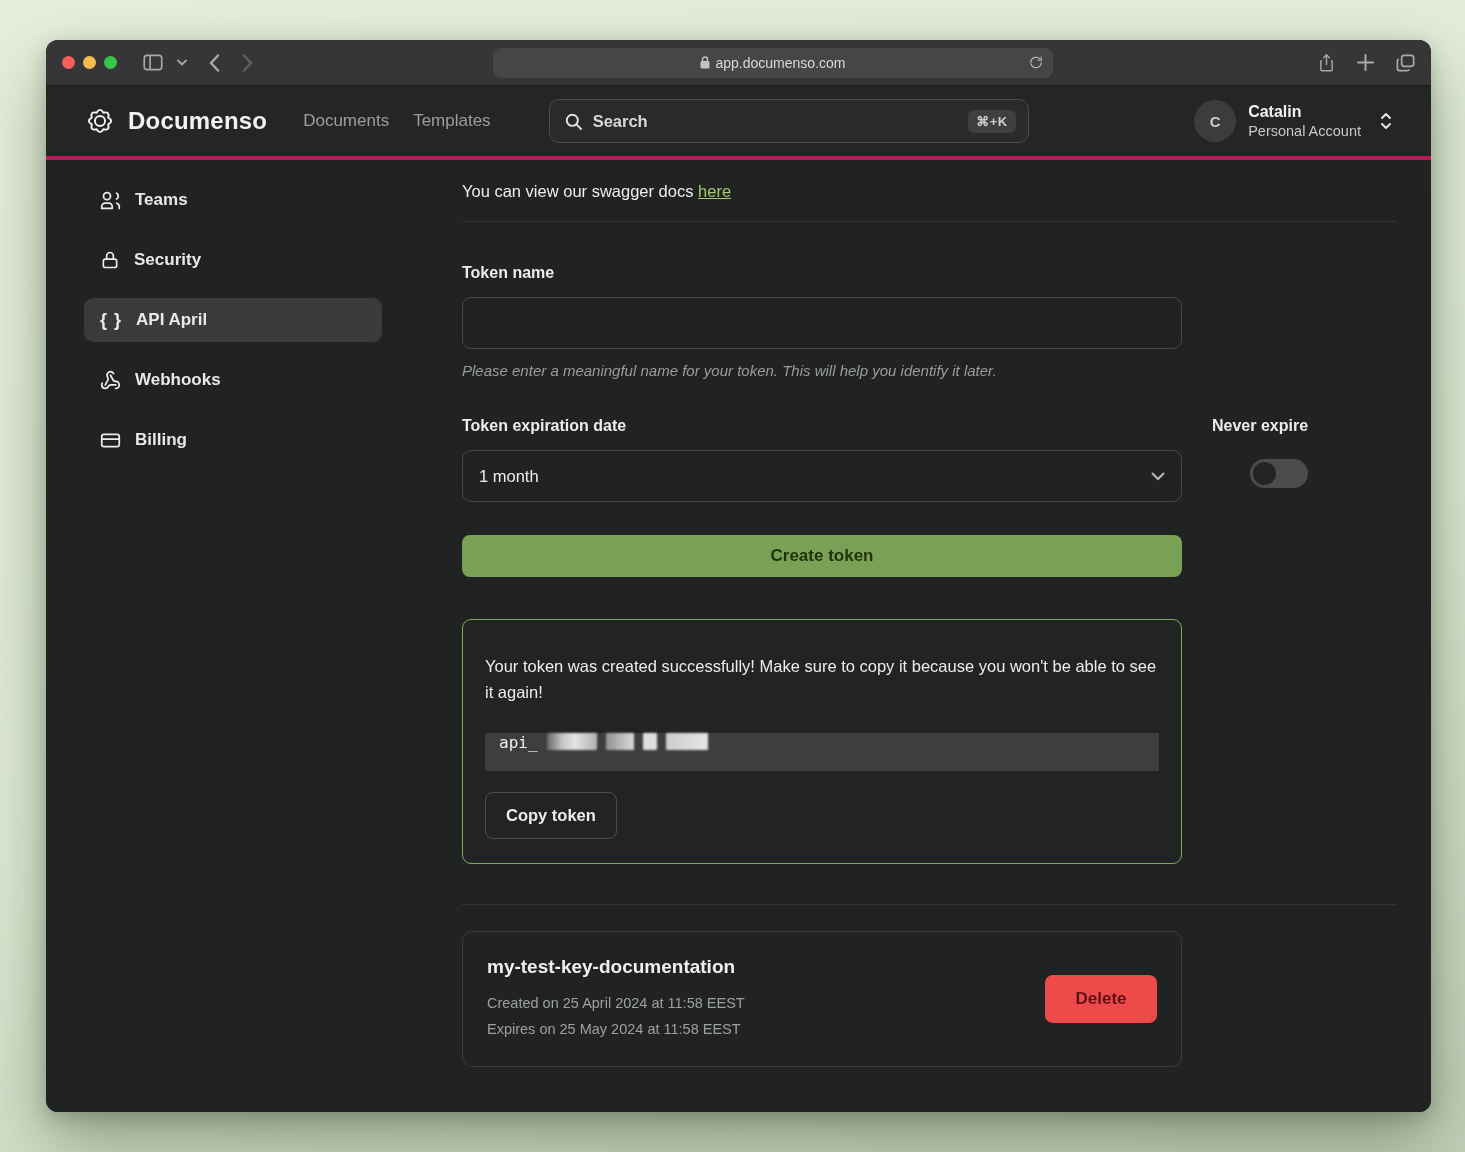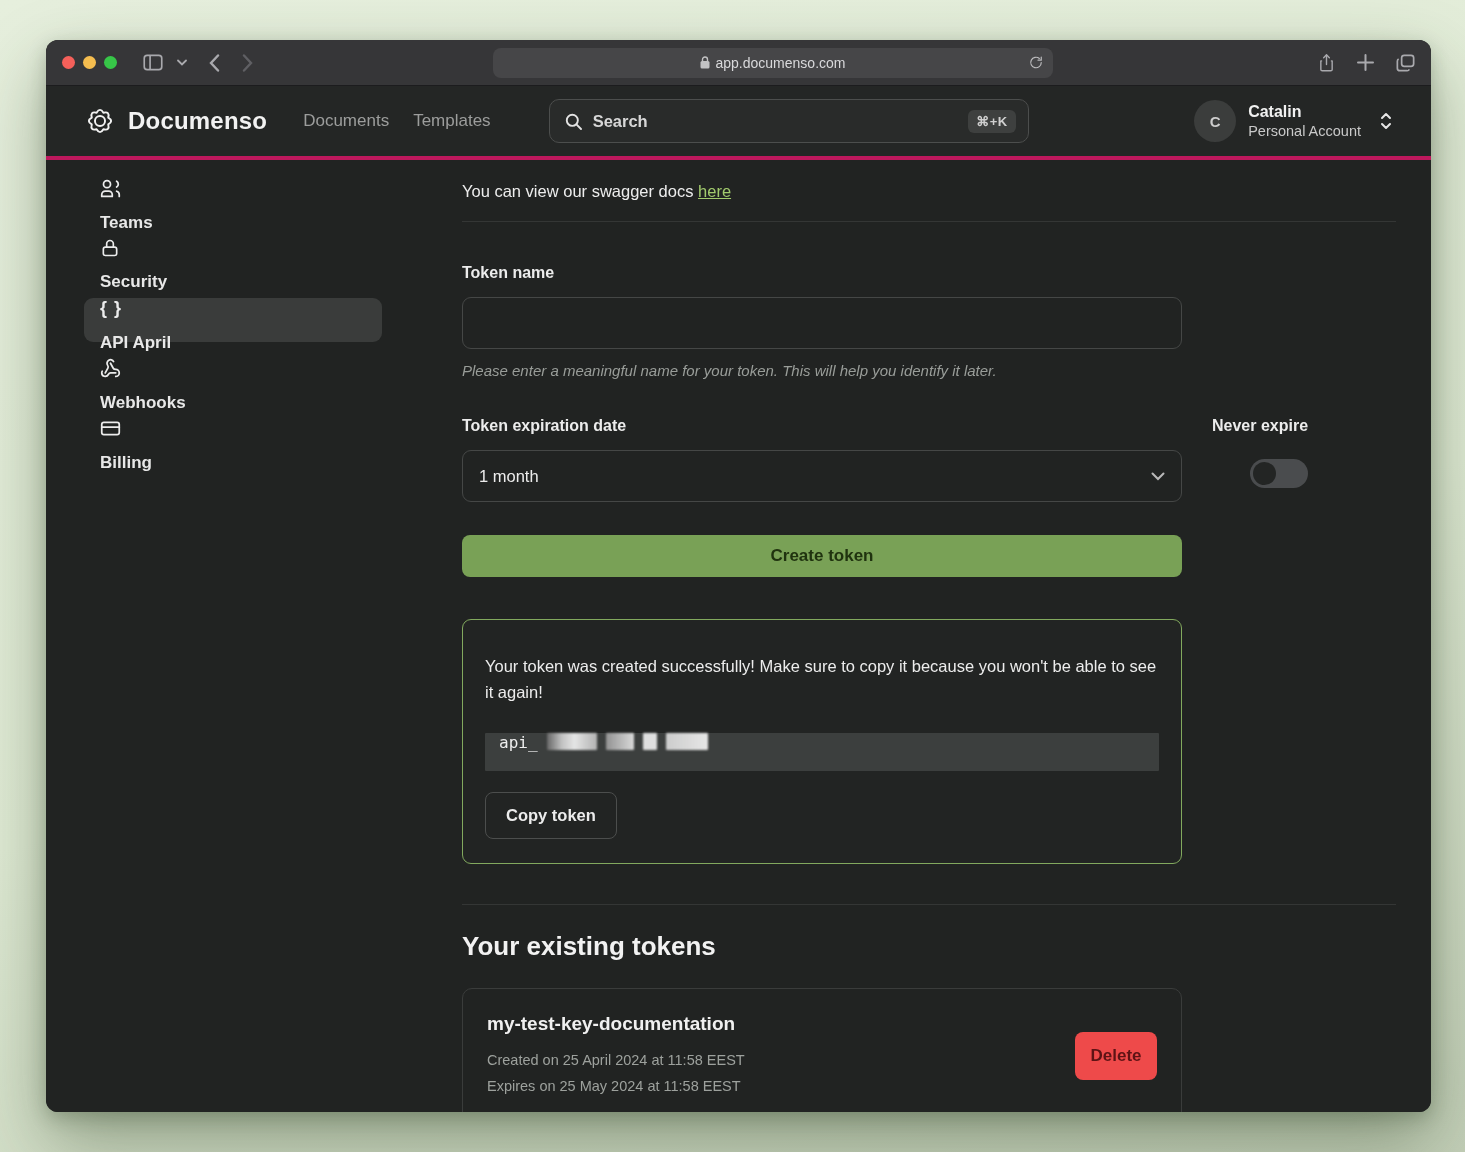--- a/index.html
+++ b/index.html
@@ -103,26 +103,25 @@
     font-size: 15px; font-weight: 600;
   }
   .acct-text { line-height: 1.25; }
   .acct-name { color: #f1f1f1; font-size: 16px; font-weight: 700; }
   .acct-type { color: #c9c9c9; font-size: 14.5px; }
   .acct-chevrons { color: #e6e6e6; margin-left: 6px; display: flex; }
   
   .app-body { flex: 1; display: flex; min-height: 0; background: #212322; }
   .sidebar { width: 376px; flex-shrink: 0; padding: 18px 40px 0 38px; }
   .side-item {
-    display: flex; gap: 14px;
+    display: flex; align-items: center; gap: 14px;
     height: 44px; border-radius: 9px;
     padding: 0 16px; margin-bottom: 16px;
     color: #e8e8e8; font-size: 17px; font-weight: 600;
     cursor: pointer;
-    flex-direction: column;
   }
   .side-item .sicon { display: flex; color: #eceuec; color: #ececec; }
   .side-item.active { background: #3a3c3b; }
   .braces-glyph { font-size: 18px; font-weight: 700; letter-spacing: 1px; font-family: "Liberation Sans", sans-serif; }
   .content { flex: 1; padding: 14px 35px 0 40px; min-width: 0; }
   .intro { font-size: 16.5px; color: #ededed; padding: 8px 0 0 0; }
   .intro a { color: #a2cb6d; font-weight: 500; }
   .divider { border: none; border-top: 1px solid #343635; margin: 20px 0 0 0; }
   .form-col { width: 720px; }
   .field-label { display: block; color: #ececec; font-size: 16px; font-weight: 600; margin-top: 42px; }
@@ -215,21 +214,21 @@
     border: 1px solid #3a3c3b;
     border-radius: 10px;
     padding: 24px 24px;
     display: flex;
     align-items: center;
     justify-content: space-between;
   }
   .tk-name { color: #f0f0f0; font-size: 19px; font-weight: 600; }
   .tk-meta { margin-top: 13px; color: #9da19d; font-size: 14.5px; line-height: 1.75; }
   .btn-delete {
-    width: 82px; height: 48px;
+    width: 112px; height: 48px;
     background: #ee4a4a;
     border: none; border-radius: 8px;
     color: #5e1315; font-size: 17px; font-weight: 600;
     cursor: pointer;
     flex-shrink: 0;
   }
 </style>
 </head>
 <body>
 
@@ -430,21 +429,20 @@
           <span class="redacted r1"></span>
           <span class="redacted r2"></span>
           <span class="redacted r3"></span>
           <span class="redacted r4"></span>
         </div>
         <button class="btn-copy">Copy token</button>
       </div>
 
       <hr class="divider" style="margin-top:40px">
 
-      <h2 class="existing-heading">Your existing tokens</h2>
 
       <div class="token-card">
         <div>
           <div class="tk-name">my-test-key-documentation</div>
           <div class="tk-meta">
             <div>Created on 25 April 2024 at 11:58 EEST</div>
             <div>Expires on 25 May 2024 at 11:58 EEST</div>
           </div>
         </div>
         <button class="btn-delete">Delete</button>

